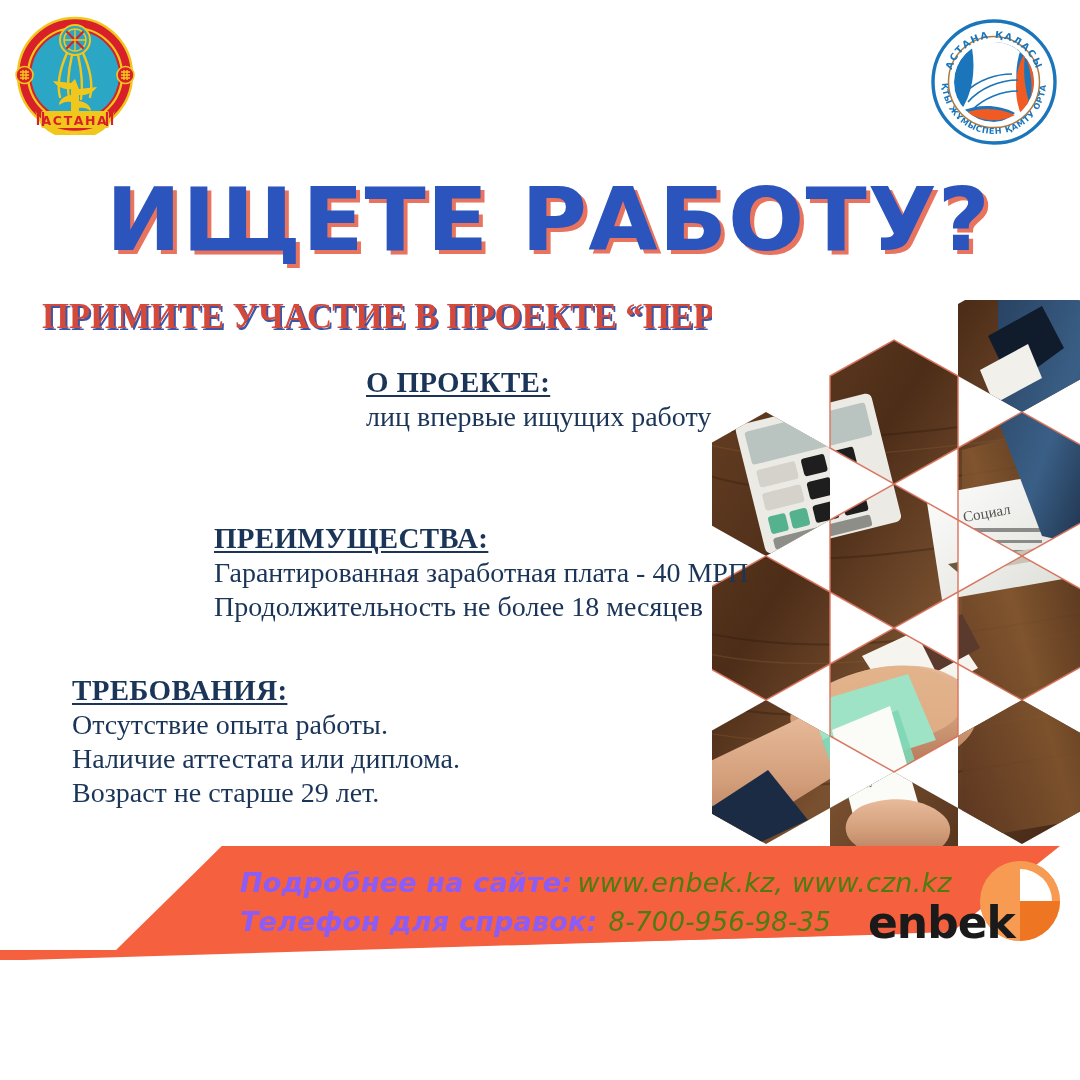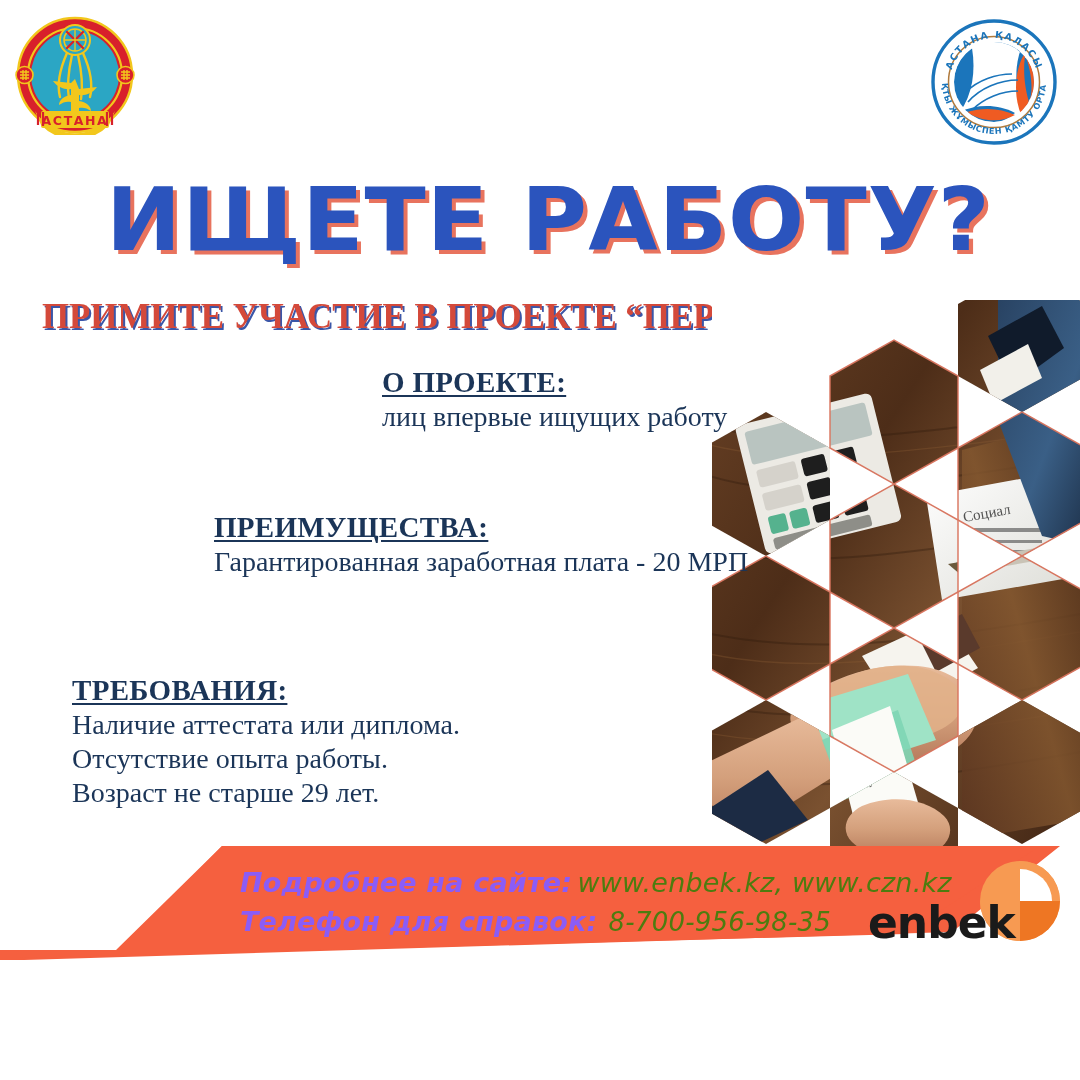--- a/index.html
+++ b/index.html
@@ -44,22 +44,22 @@
 
   
   .block{position:absolute;color:#1b3558;font-family:"Liberation Serif", serif;}
   .block .hd{
     font-weight:700;font-size:29px;line-height:36px;
     text-decoration:underline;text-underline-offset:3px;
     letter-spacing:0.3px;
   }
   .block .ln{font-weight:400;font-size:28px;line-height:34px;white-space:nowrap;}
 
-  #block-about{left:366px;top:364px;margin-left:16px;}
-  #block-benefits{left:214px;top:509px;}
+  #block-about{left:366px;top:364px;}
+  #block-benefits{left:214px;top:520px;}
   #block-requirements{left:72px;top:672px;}
 
   
   .photo{
     position:absolute;left:712px;top:300px;width:368px;height:560px;
     overflow:hidden;
   }
   .photo svg{display:block;}
 
   
@@ -370,27 +370,28 @@
     </svg>
   </div>
 
   <div class="block" id="block-about">
     <div class="hd">О ПРОЕКТЕ:</div>
     <div class="ln">лиц впервые ищущих работу</div>
   </div>
 
   <div class="block" id="block-benefits">
     <div class="hd">ПРЕИМУЩЕСТВА:</div>
-    <div class="ln">Гарантированная заработная плата - 20 МРП</div>
+    <div class="ln">Гарантированная заработная плата - 40 МРП</div>
+    <div class="ln">Продолжительность не более 18 месяцев</div>
   </div>
 
   <div class="block" id="block-requirements">
     <div class="hd">ТРЕБОВАНИЯ:</div>
+    <div class="ln">Отсутствие опыта работы.</div>
     <div class="ln">Наличие аттестата или диплома.</div>
-    <div class="ln">Отсутствие опыта работы.</div>
     <div class="ln">Возраст не старше 29 лет.</div>
   </div>
 
   <div class="banner">
     <svg viewBox="0 0 1080 130" width="1080" height="130" aria-hidden="true">
       <path d="M222 6 L1005 6 L1060 6 L952 92 L24 120 L0 120 L0 112 L118 112 Z" fill="#f5603f"></path>
       <path d="M222 6 L1040 6 L905 94 L20 118 L0 118 L0 110 L116 110 Z" fill="#f5603f"></path>
     </svg>
     <div class="banner-text">
       <div class="banner-line">

